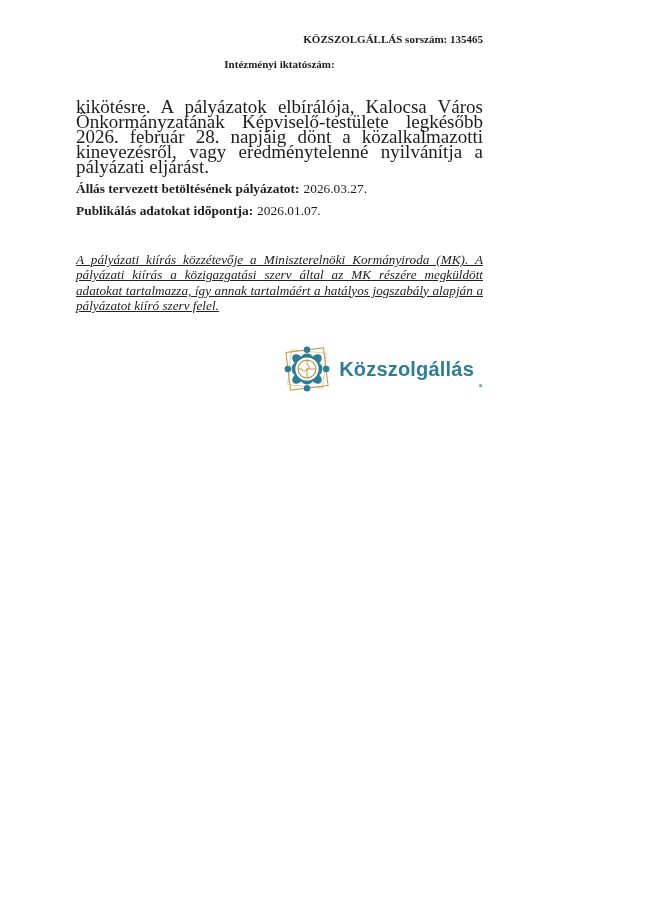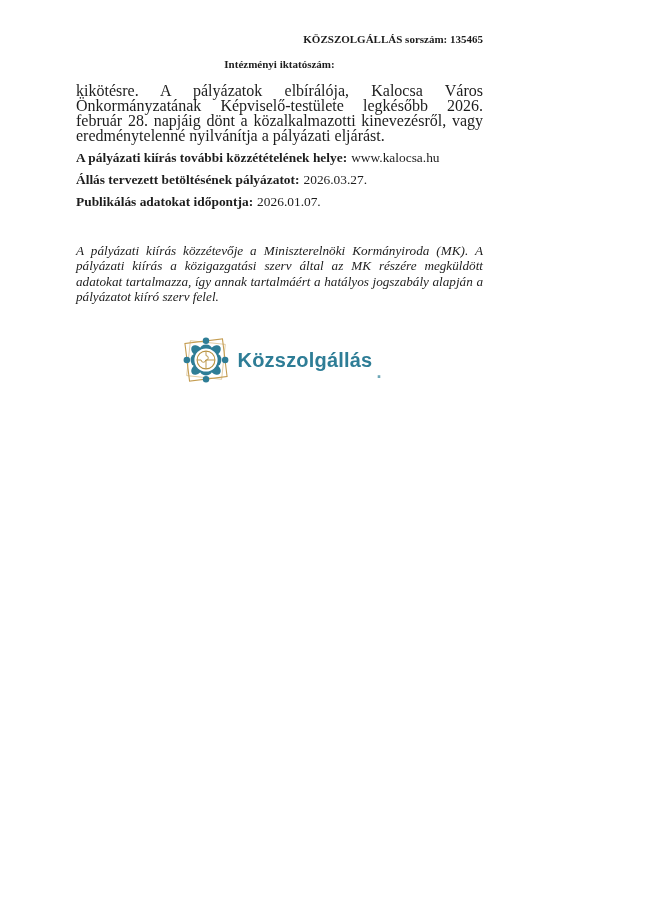--- a/index.html
+++ b/index.html
@@ -27,22 +27,22 @@
     line-height: 13px;
     font-weight: 700;
     color: #1d1d1d;
     white-space: nowrap;
   }
   .doc-header .hline + .hline {
     margin-top: 12px;
     text-align: center;
   }
   .body-paragraph {
-    margin: 12px 0 0 0;
-    font-size: 16px;
+    margin: 28px 0 0 0;
+    font-size: 19px;
     line-height: 15px;
     text-align: justify;
     text-justify: inter-word;
   }
   .field {
     margin: 7px 0 0 0;
     font-size: 13.4px;
     line-height: 15px;
   }
   .field:first-of-type {
@@ -56,25 +56,26 @@
     font-weight: 400;
   }
   .disclaimer {
     margin: 34px 0 5px 0;
     font-size: 13.2px;
     line-height: 15.3px;
     font-style: italic;
     text-align: justify;
     text-justify: inter-word;
     color: #222222;
+    text-decoration: underline;
   }
   .logo-row {
     margin-top: 29px;
     display: flex;
-    justify-content: center;
+    justify-content: flex-end;
     align-items: center;
     gap: 4px;
   }
   .logo-icon {
     width: 56px;
     height: 54px;
     flex: 0 0 auto;
   }
   .logo-wordmark {
     font-family: "Liberation Sans", sans-serif;
@@ -99,23 +100,20 @@
 
 <div class="page">
 
   <div class="doc-header">
     <p class="hline">KÖZSZOLGÁLLÁS sorszám: 135465</p>
     <p class="hline">Intézményi iktatószám:</p>
   </div>
 
   <p class="body-paragraph">kikötésre. A pályázatok elbírálója, Kalocsa Város Önkormányzatának Képviselő-testülete legkésőbb 2026. február 28. napjáig dönt a közalkalmazotti kinevezésről, vagy eredménytelenné nyilvánítja a pályázati eljárást.</p>
 
-  <p class="field">
-    <span class="field-label">A pályázati kiírás további közzétételének helye:</span><span class="field-value">www.kalocsa.hu</span>
-  </p>
   <p class="field">
     <span class="field-label">Állás tervezett betöltésének pályázatot:</span><span class="field-value">2026.03.27.</span>
   </p>
   <p class="field">
     <span class="field-label">Publikálás adatokat időpontja:</span><span class="field-value">2026.01.07.</span>
   </p>
 
   <p class="disclaimer">A pályázati kiírás közzétevője a Miniszterelnöki Kormányiroda (MK). A pályázati kiírás a közigazgatási szerv által az MK részére megküldött adatokat tartalmazza, így annak tartalmáért a hatályos jogszabály alapján a pályázatot kiíró szerv felel.</p>
 
   <div class="logo-row">

